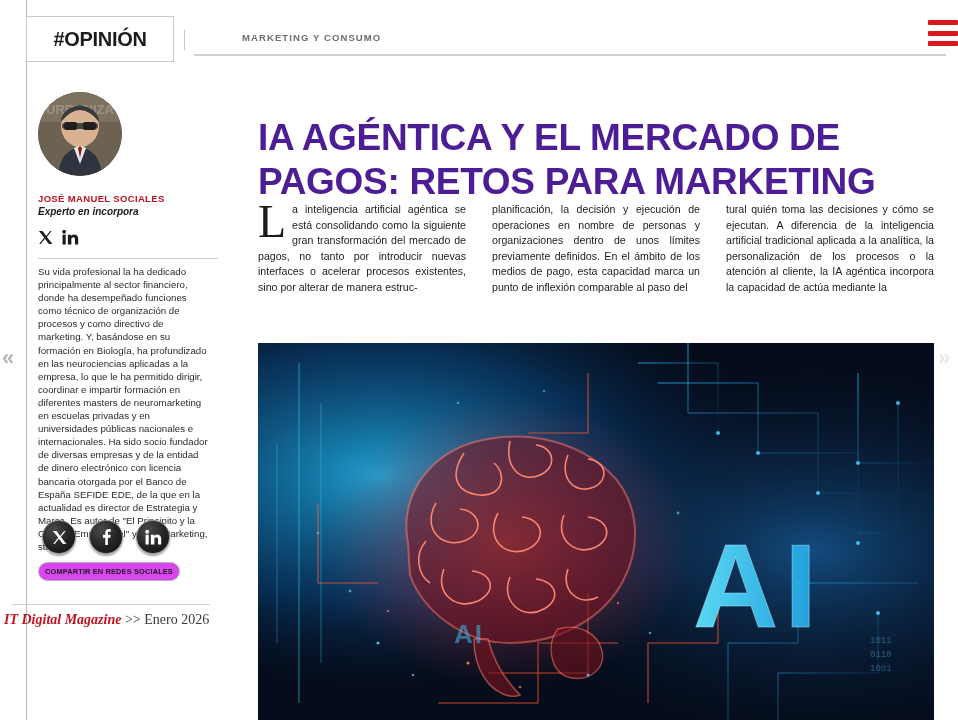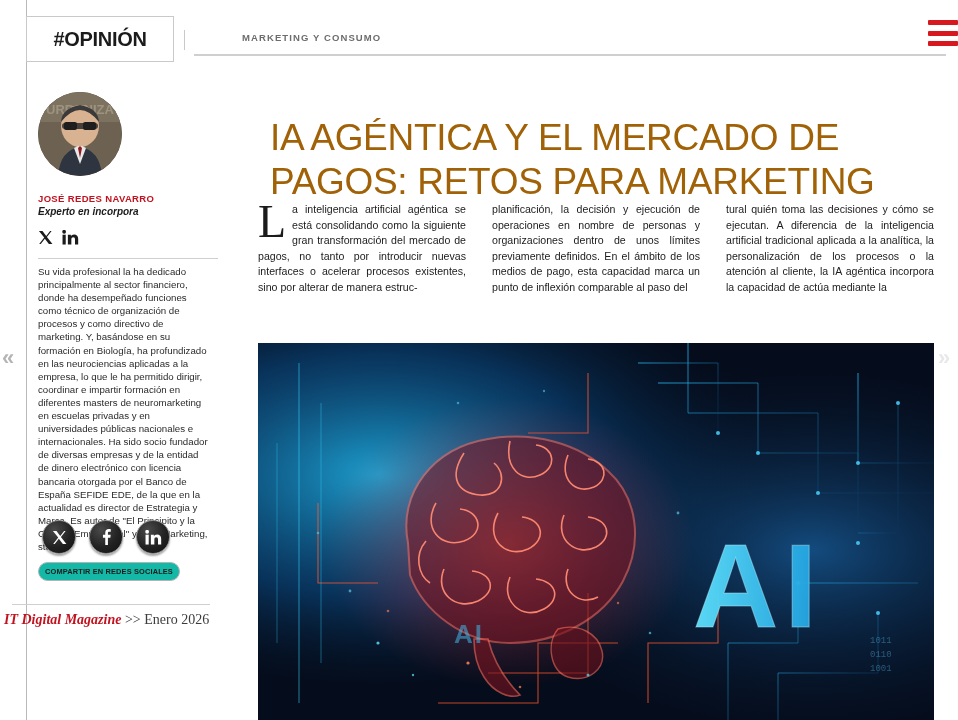--- a/index.html
+++ b/index.html
@@ -165,21 +165,21 @@
     width: 142px; height: 19px;
     border: 1px solid #b3b3b3;
     border-radius: 10px;
     display: flex;
     align-items: center;
     justify-content: center;
     font-size: 7.4px;
     font-weight: bold;
     letter-spacing: 0.15px;
     color: #1b1b1b;
-    background: #14b8a6;
+    background: #d946ef;
   }
 
   .footer-rule {
     position: absolute;
     left: 12px; top: 604px;
     width: 198px; height: 1px;
     background: #cfcfcf;
   }
   .footer-line {
     position: absolute;
@@ -195,26 +195,26 @@
   }
 
   
   .main {
     position: absolute;
     left: 258px; top: 80px;
     width: 676px;
   }
   .headline {
     position: absolute;
-    left: 12px; top: 11px;
+    left: 0; top: 11px;
     width: 676px;
     font-size: 37px;
     line-height: 44px;
-    font-weight: normal;
-    color: #a16207;
+    font-weight: bold;
+    color: #4c1d95;
     letter-spacing: -0.3px;
   }
   .columns {
     position: absolute;
     left: 0; top: 122px;
     width: 676px;
     display: flex;
     gap: 26px;
   }
   .col {
@@ -294,21 +294,21 @@
           <rect x="24" y="31" width="36" height="6" rx="3" fill="#2b2b2b" opacity="0.85"></rect>
           <rect x="26" y="30" width="13" height="8" rx="2" fill="#1f1f1f"></rect>
           <rect x="45" y="30" width="13" height="8" rx="2" fill="#1f1f1f"></rect>
           <path d="M20 84 Q22 58 42 55 Q62 58 64 84 Z" fill="#2f3540"></path>
           <path d="M36 56 L42 72 L48 56 L44 54 L40 54 Z" fill="#e9e9e9"></path>
           <path d="M40 56 L42 66 L44 56 L42 54 Z" fill="#8c1b22"></path>
         </g>
       </svg>
     </div>
 
-    <div class="author-name">JOSÉ REDES NAVARRO</div>
+    <div class="author-name">JOSÉ MANUEL SOCIALES</div>
     <div class="author-role">Experto en incorpora</div>
 
     <div class="social-top">
       <a class="si" href="#" style="text-decoration:none;">
         <svg width="15" height="15" viewBox="0 0 16 16" fill="none">
           <path d="M1 1 L6.6 8.1 L1.3 15 L2.9 15 L7.3 9.2 L11.6 15 L15.4 15 L9.5 7.4 L14.5 1 L12.9 1 L8.8 6.3 L4.8 1 Z" fill="#1b1b1b"></path>
         </svg>
       </a>
       <a class="si" href="#" style="text-decoration:none;">
         <svg width="17" height="15" viewBox="0 0 18 16">

